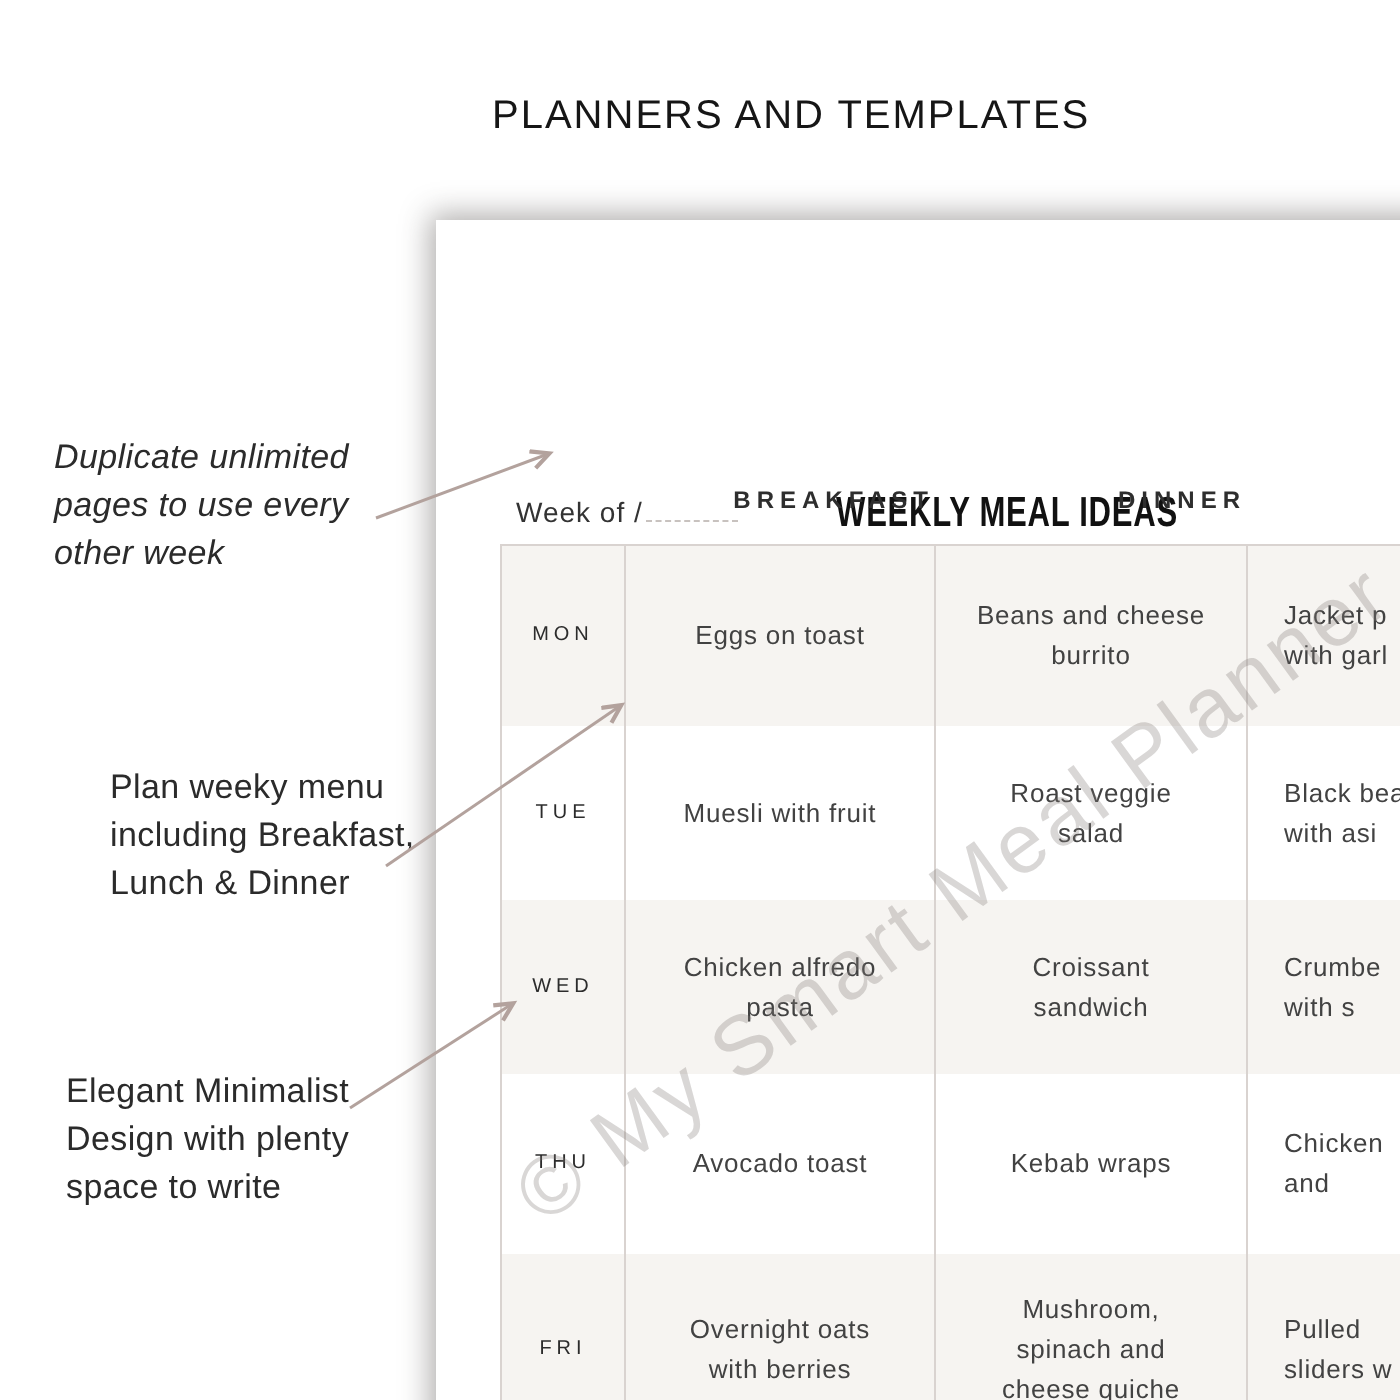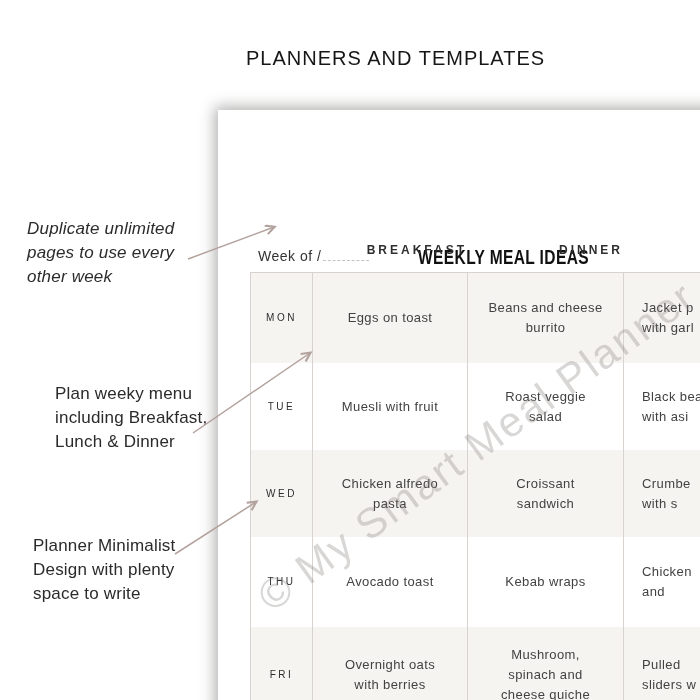--- a/index.html
+++ b/index.html
@@ -100,21 +100,21 @@
     <div>Duplicate unlimited</div>
     <div>pages to use every</div>
     <div>other week</div>
   </div>
 <div class="annotation annotation-2">
     <div>Plan weeky menu</div>
     <div>including Breakfast,</div>
     <div>Lunch &amp; Dinner</div>
   </div>
 <div class="annotation annotation-3">
-    <div>Planner Minimalist</div>
+    <div>Elegant Minimalist</div>
     <div>Design with plenty</div>
     <div>space to write</div>
   </div>
 
 <div class="page">
   <div class="page-title">
     <span>WEEKLY MEAL IDEAS</span>
   </div>
 
   <div class="week-of">

